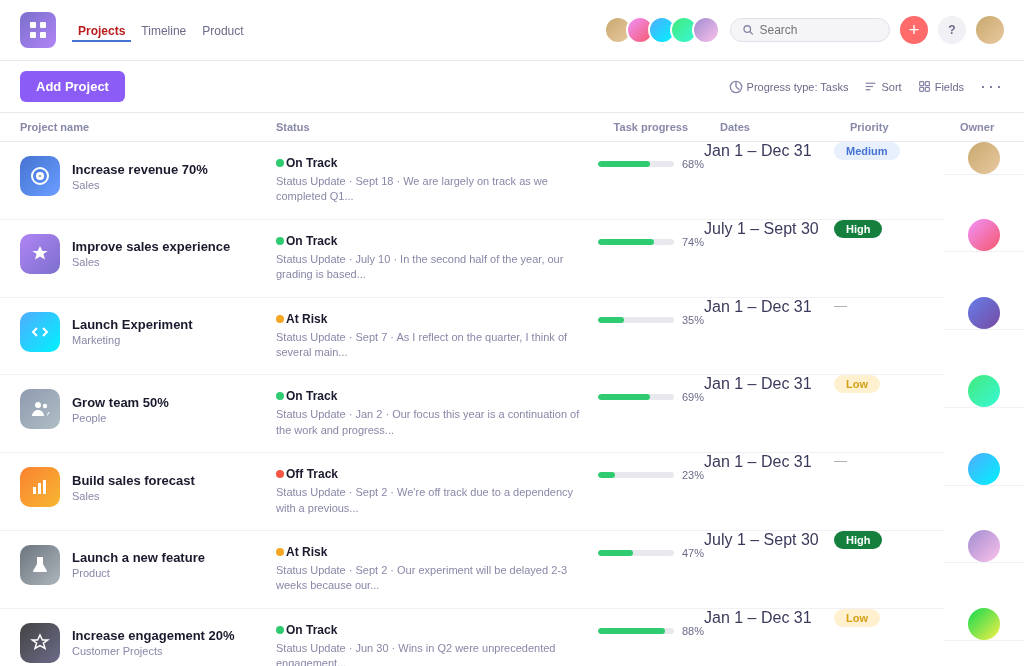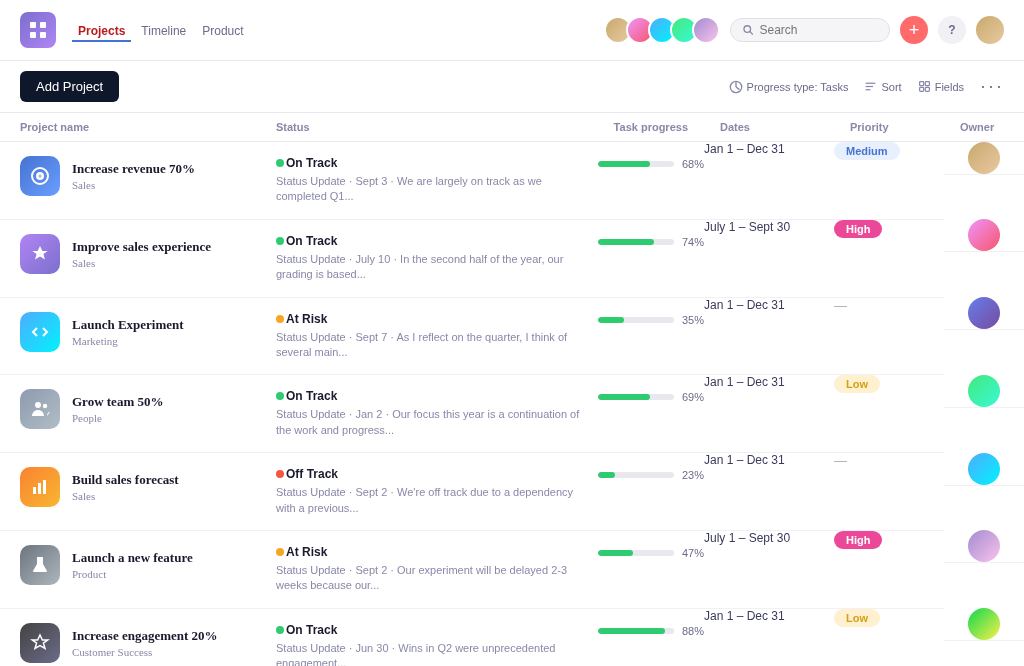--- a/index.html
+++ b/index.html
@@ -20,56 +20,56 @@
     .avatar-small:first-child { margin-left: 0; }
     .search-box { display: flex; align-items: center; background: #f5f5f8; border: 1px solid #e0e0ea; border-radius: 20px; padding: 4px 12px; gap: 6px; width: 160px; }
     .search-box input { border: none; background: transparent; outline: none; font-size: 12px; color: #000000; width: 100%; }
     .header-btn { width: 28px; height: 28px; border-radius: 50%; display: flex; align-items: center; justify-content: center; cursor: pointer; border: none; font-size: 14px; }
     .btn-plus { background: #ff6b6b; color: #fff; font-size: 18px; font-weight: 300; }
     .btn-question { background: #f0f0f5; color: #6b6b8a; font-weight: 600; font-size: 12px; }
     .avatar-main { width: 28px; height: 28px; border-radius: 50%; background: #c0a080; overflow: hidden; }
 
     
     .toolbar { display: flex; align-items: center; padding: 10px 20px; border-bottom: 1px solid #e8e8ee; }
-    .add-project-btn { background: #0f172a; color: #fff; border: none; border-radius: 6px; padding: 8px 16px; font-size: 13px; font-weight: 400; cursor: pointer; }
+    .add-project-btn { background: #8b5cf6; color: #fff; border: none; border-radius: 6px; padding: 8px 16px; font-size: 13px; font-weight: 700; cursor: pointer; }
     .toolbar-right { margin-left: auto; display: flex; align-items: center; gap: 16px; }
     .toolbar-action { display: flex; align-items: center; gap: 4px; font-size: 12px; color: #6b6b8a; cursor: pointer; }
     .toolbar-action span { font-size: 11px; }
     .more-btn { background: none; border: none; cursor: pointer; color: #6b6b8a; font-size: 18px; letter-spacing: 2px; }
 
     
     .table { width: 100%; border-collapse: collapse; }
     .table thead tr { border-bottom: 1px solid #e8e8ee; }
     .table th { padding: 8px 16px; text-align: left; font-size: 11px; font-weight: 600; color: #8888a8; text-transform: none; white-space: nowrap; }
     .table th:first-child { padding-left: 20px; width: 260px; }
     .table td { padding: 0; vertical-align: top; border-bottom: 1px solid #f0f0f5; }
 
-    .project-cell { display: flex; align-items: center; gap: 12px; padding: 14px 16px 14px 20px; min-width: 240px; font-family: Liberation Serif, serif; }
+    .project-cell { display: flex; align-items: center; gap: 12px; padding: 14px 16px 14px 20px; min-width: 240px; }
     .project-icon { width: 40px; height: 40px; border-radius: 10px; display: flex; align-items: center; justify-content: center; flex-shrink: 0; }
     .project-name { font-size: 13px; font-weight: 600; color: #1a1a2e; }
     .project-team { font-size: 11px; color: #8888a8; margin-top: 2px; }
 
     .status-cell { padding: 14px 16px; min-width: 220px; }
     .status-badge { display: flex; align-items: center; gap: 2px; font-size: 12px; font-weight: 600; margin-bottom: 4px; }
     .status-dot { width: 8px; height: 8px; border-radius: 50%; flex-shrink: 0; }
     .dot-green { background: #2ecb71; }
     .dot-yellow { background: #f5a623; }
     .dot-red { background: #f55542; }
     .status-update { font-size: 11px; color: #8888a8; line-height: 1.4; }
     .progress-bar-container { display: flex; align-items: center; gap: 8px; margin-top: 16px; }
     .progress-bar-bg { flex: 1; height: 6px; background: #e8e8ee; border-radius: 3px; overflow: hidden; }
     .progress-bar-fill { height: 100%; background: #2ecb71; border-radius: 3px; }
     .progress-pct { font-size: 11px; color: #6b6b8a; white-space: nowrap; }
 
-    .dates-cell { padding: 14px 16px; font-size: 12px; color: #3a3a5c; white-space: nowrap; min-width: 130px; padding-top: 30px; }
+    .dates-cell { padding: 14px 16px; font-size: 16px; color: #3a3a5c; white-space: nowrap; min-width: 130px; padding-top: 30px; }
 
     .priority-cell { padding: 14px 16px; min-width: 110px; padding-top: 28px; }
     .priority-badge { display: inline-block; border-radius: 12px; padding: 3px 12px; font-size: 11px; font-weight: 600; }
     .priority-medium { background: #e8f0fe; color: #4573d2; }
-    .priority-high { background: #ec4899; color: #fff; }
+    .priority-high { background: #15803d; color: #fff; }
     .priority-low { background: #fff0d0; color: #d4a017; }
     .priority-dash { color: #aaa; }
 
     .owner-cell { padding: 14px 16px; min-width: 80px; padding-top: 28px; display: flex; align-items: flex-start; justify-content: center; }
     .owner-avatar { width: 32px; height: 32px; border-radius: 50%; overflow: hidden; }
 
     
     .av-pink { background: linear-gradient(135deg, #f093fb, #f5576c); }
     .av-blue { background: linear-gradient(135deg, #4facfe, #00f2fe); }
     .av-green { background: linear-gradient(135deg, #43e97b, #38f9d7); }
@@ -185,21 +185,21 @@
           <div class="project-team">Sales</div>
         </div>
       </div>
     </td>
     <td>
       <div class="status-cell">
         <div class="status-badge">
           <span class="status-dot dot-green"></span>
           <span>On Track</span>
         </div>
-        <div class="status-update">Status Update · Sept 3 · We are largely on track as we completed Q1...</div>
+        <div class="status-update">Status Update · Sept 18 · We are largely on track as we completed Q1...</div>
       </div>
     </td>
     <td>
       <div class="progress-bar-container">
         <div class="progress-bar-bg">
           <div class="progress-bar-fill" style="width:68%"></div>
         </div>
         <span class="progress-pct">68%</span>
       </div>
     </td>
@@ -415,21 +415,21 @@
       <tr>
     <td>
       <div class="project-cell">
         <div class="project-icon icon-dark">
           <svg width="20" height="20" viewBox="0 0 20 20" fill="none" stroke="white" stroke-width="1.5">
                 <path d="M10 2l2.4 5h5.3l-4.3 3.1 1.6 5.3L10 12.5l-5 2.9 1.6-5.3L2.3 7h5.3z"></path>
               </svg>
         </div>
         <div>
           <div class="project-name">Increase engagement 20%</div>
-          <div class="project-team">Customer Success</div>
+          <div class="project-team">Customer Projects</div>
         </div>
       </div>
     </td>
     <td>
       <div class="status-cell">
         <div class="status-badge">
           <span class="status-dot dot-green"></span>
           <span>On Track</span>
         </div>
         <div class="status-update">Status Update · Jun 30 · Wins in Q2 were unprecedented engagement...</div>

